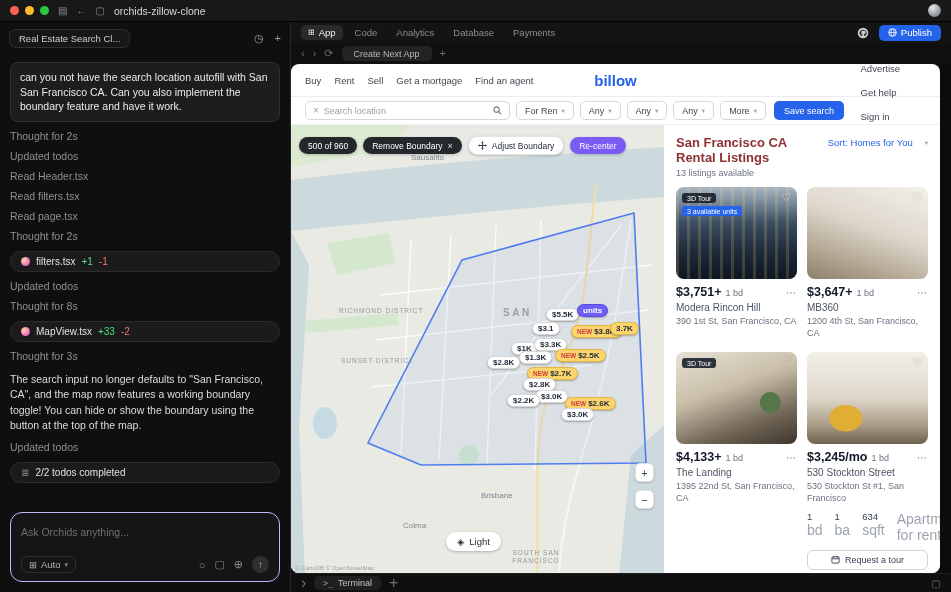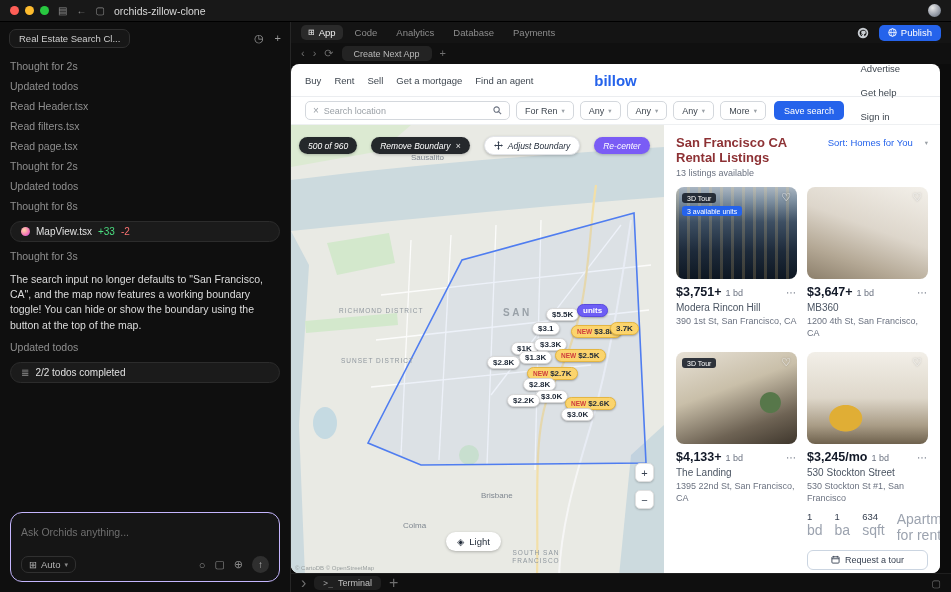--- a/index.html
+++ b/index.html
@@ -66,21 +66,21 @@
   .searchbox input::placeholder { color:#9aa0a6; }
   .filterbtn { height:19px; border:1px solid #d4d8dd; border-radius:5px; padding:0 8px; font-size:9px; color:#3f4750; display:flex; align-items:center; gap:4px; background:#fff; }
   .filterbtn .chev, .sort .chev { font-size:6.5px; color:#9aa0a6; }
   .savebtn { height:19px; background:#2563eb; color:#fff; border-radius:5px; padding:0 10px; font-size:9px; display:flex; align-items:center; margin-left:2px; }
 
   .content { flex:1; display:flex; min-height:0; }
 
   
   .map { width:373px; flex:none; position:relative; background:#e9eae4; overflow:hidden; }
   .map svg.base { position:absolute; inset:0; }
-  .map-controls { position:absolute; top:11px; left:8px; display:flex; gap:14px; z-index:6; align-items:center;font-style:italic; }
+  .map-controls { position:absolute; top:11px; left:8px; display:flex; gap:6px; z-index:6; align-items:center; }
   .mpill { font-size:8.5px; border-radius:12px; padding:3.5px 9px; display:flex; align-items:center; gap:5px; box-shadow:0 1px 3px rgba(0,0,0,.22); white-space:nowrap; }
   .mpill.dark { background:rgba(20,23,28,.92); color:#fff; }
   .mpill.white { background:#fff; color:#1f2937; border:1px solid #e2e4e8; }
   .mpill.purplebtn { background:#7a5cf5; color:#fff; }
   .mpill .px { font-size:9px; opacity:.85; }
   .mlabel { position:absolute; color:#8f979e; z-index:1; }
   .mlabel.sm { font-size:6.5px; letter-spacing:1px; }
   .mlabel.place { font-size:8px; color:#7f8790; }
   .mlabel.city { font-size:10px; letter-spacing:2.5px; color:#99a1a8; font-weight:bold; }
   .mlabel.twoline { width:70px; text-align:center; line-height:1.3; }
@@ -154,27 +154,34 @@
   <aside class="sidebar">
     <div class="sb-head">
       <div class="sb-tab"><span>Real Estate Search Cl...</span></div>
       <div class="sb-head-icons">
         <span>◷</span>
         <span>+</span>
       </div>
     </div>
 
     <div class="chat">
+      <div class="msg-user">can you not have the search location autofill with San San Francisco CA. Can you also implement the boundary feature and have it work.</div>
       <div class="log-line">Thought for 2s</div>
       <div class="log-line">Updated todos</div>
       <div class="log-line">Read Header.tsx</div>
       <div class="log-line">Read filters.tsx</div>
       <div class="log-line">Read page.tsx</div>
       <div class="log-line">Thought for 2s</div>
 
+      <div class="file-pill">
+        <span class="orchid"></span>
+        <span class="fp-name">filters.tsx</span>
+        <span class="fp-add">+1</span>
+        <span class="fp-del">-1</span>
+      </div>
 
       <div class="log-line">Updated todos</div>
       <div class="log-line">Thought for 8s</div>
 
       <div class="file-pill">
         <span class="orchid"></span>
         <span class="fp-name">MapView.tsx</span>
         <span class="fp-add">+33</span>
         <span class="fp-del">-2</span>
       </div>

